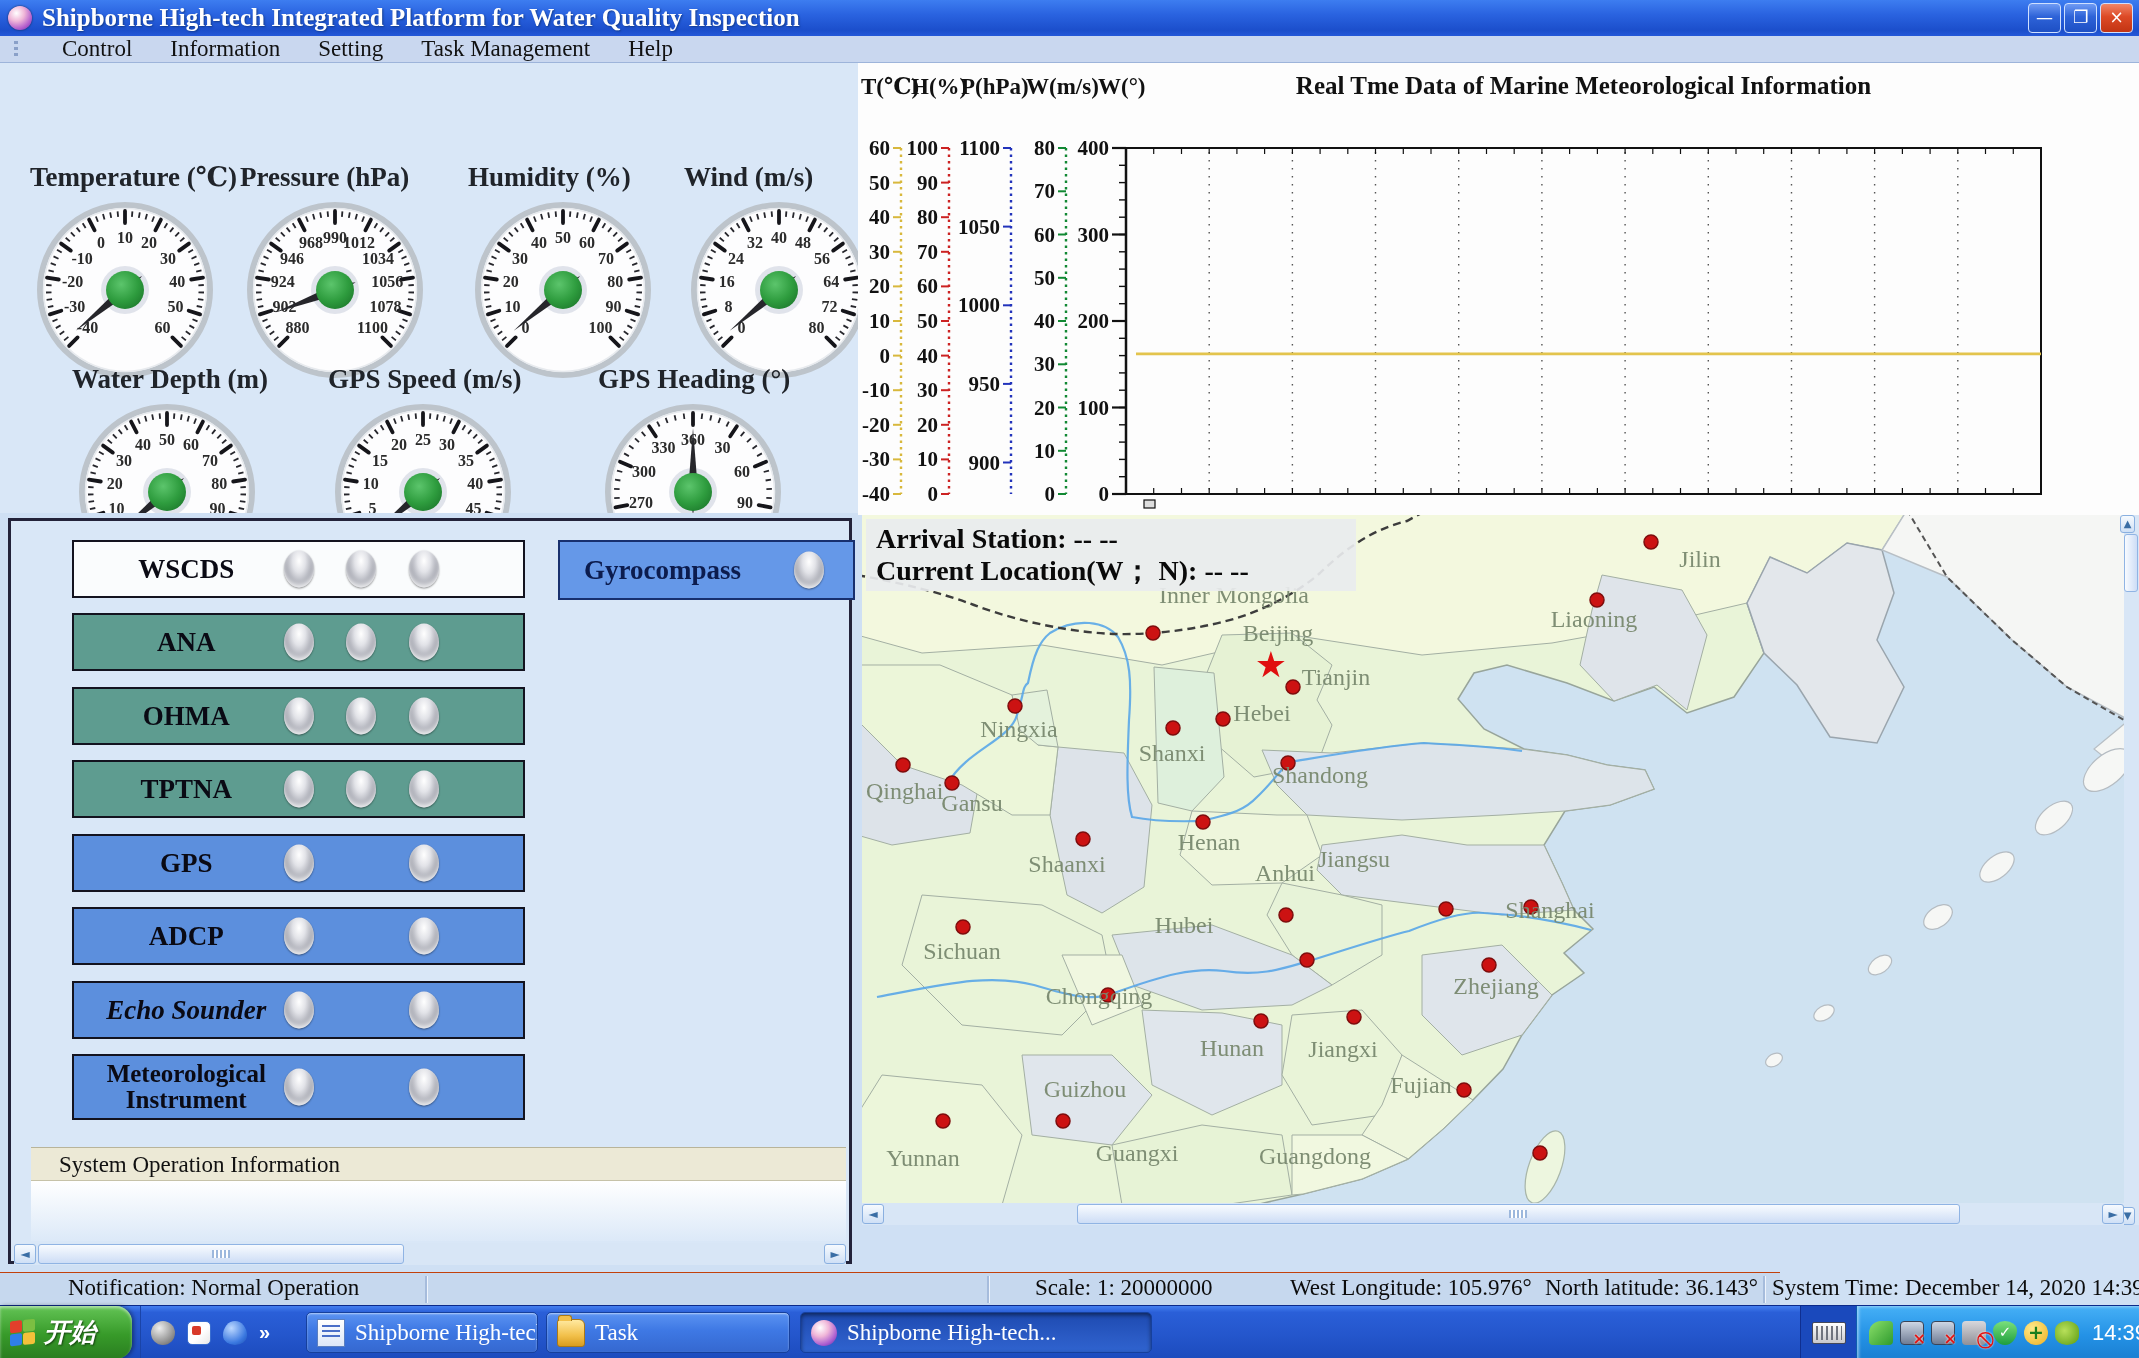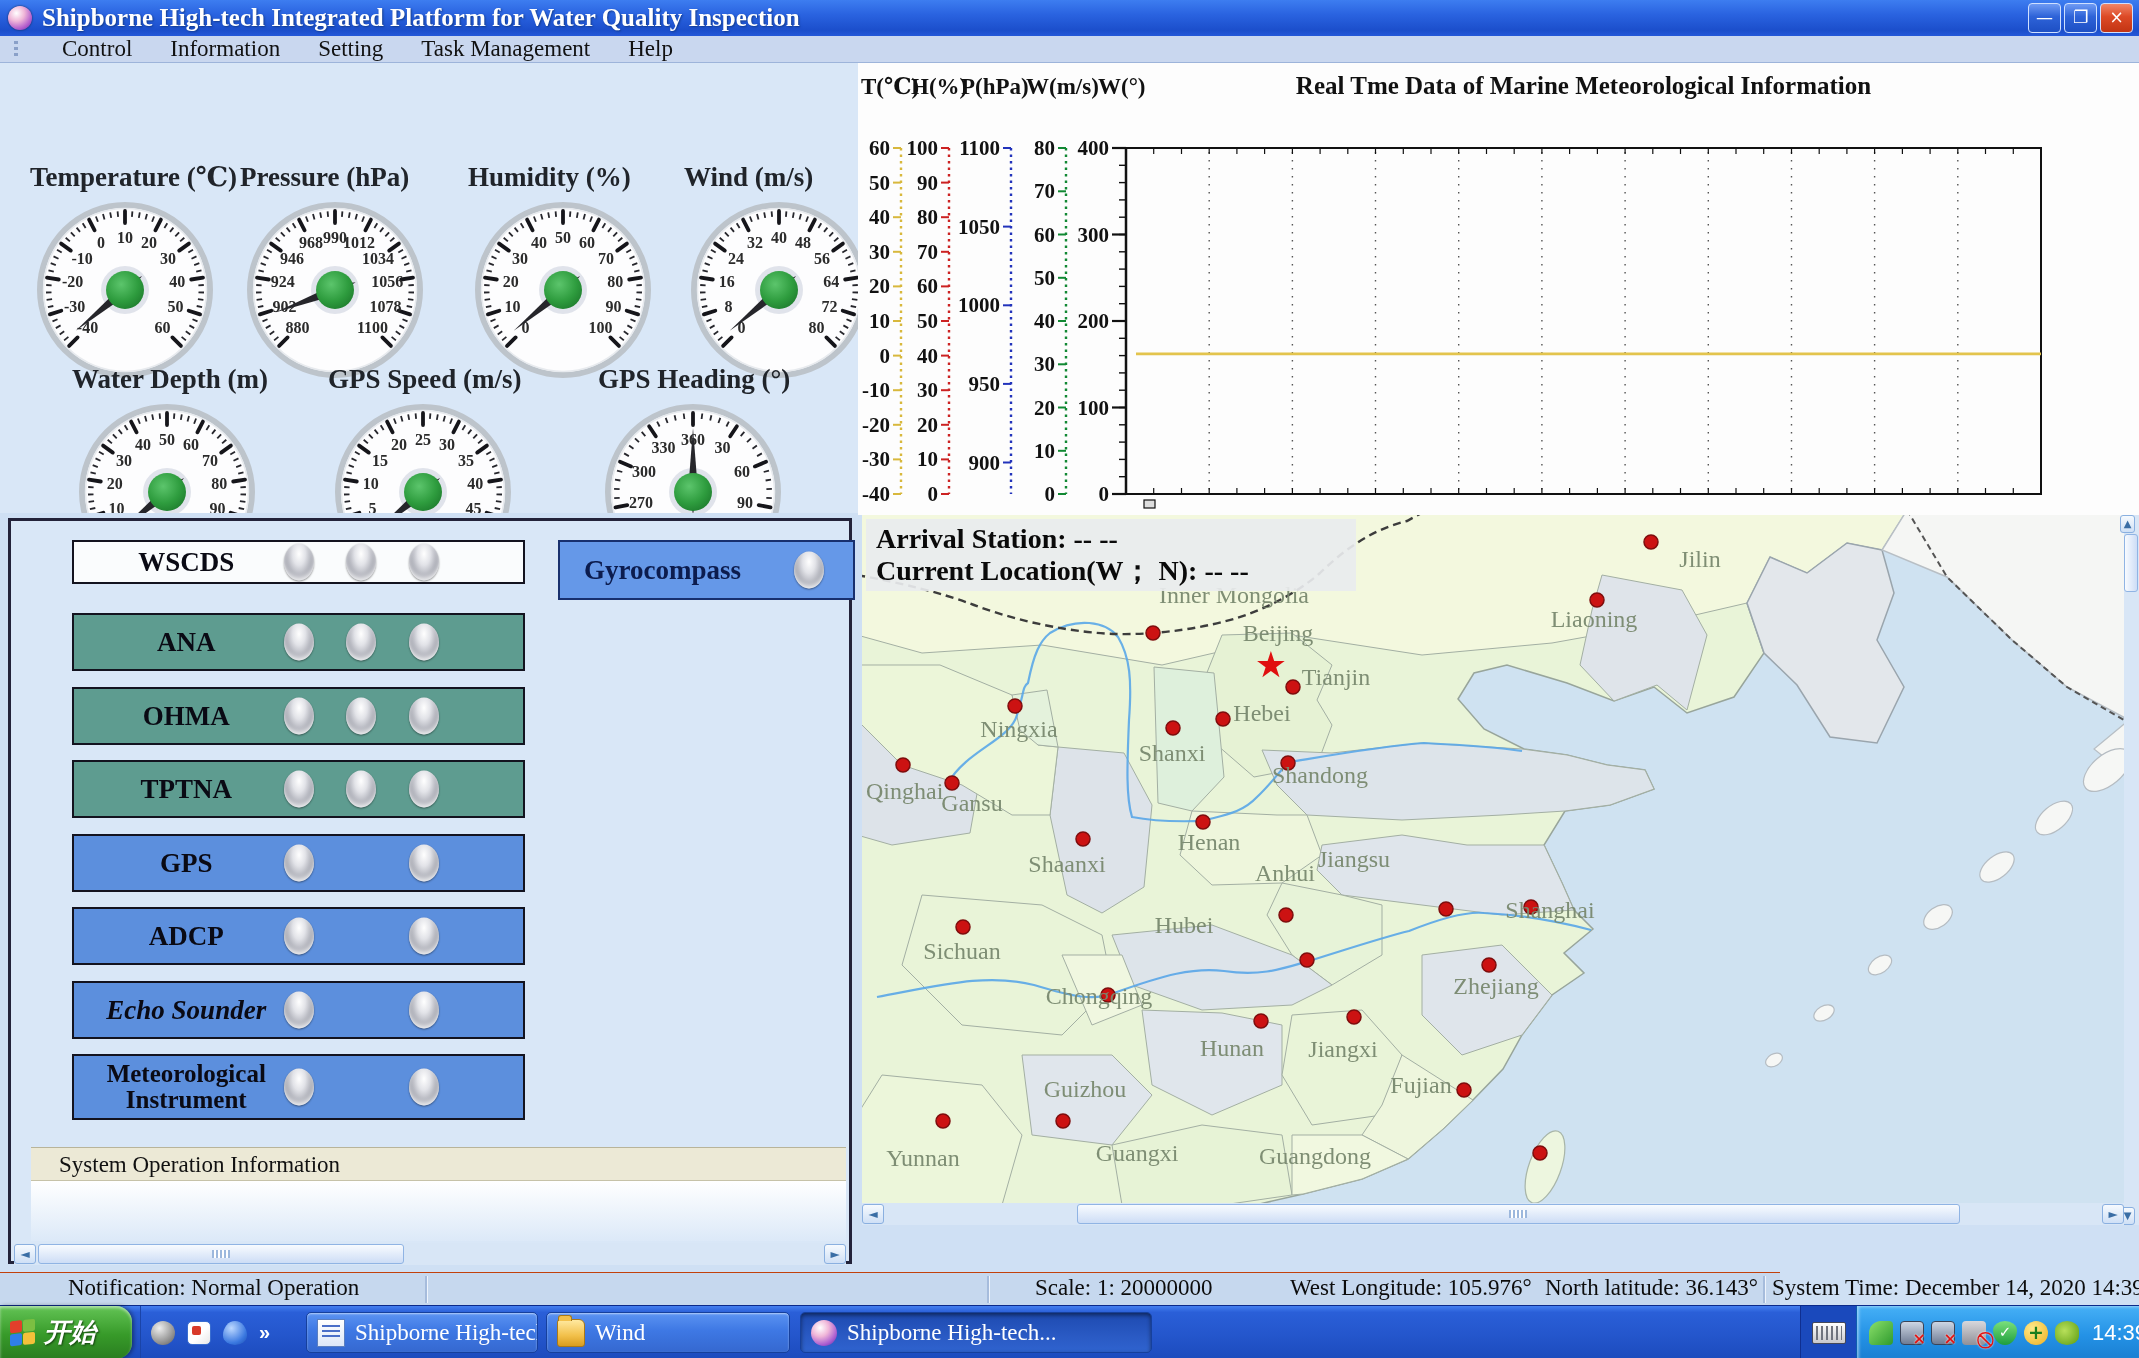--- a/index.html
+++ b/index.html
@@ -885,21 +885,21 @@
       <line x1="1155.3" y1="431" x2="1155.3" y2="425" stroke="#111" stroke-width="1.2"></line>
       <line x1="1155.3" y1="85" x2="1155.3" y2="91" stroke="#111" stroke-width="1.2"></line>
       <line x1="278" y1="290.9" x2="1183" y2="290.9" stroke="#e3c44d" stroke-width="2.6"></line>
       <rect x="286" y="437" width="11" height="8" fill="#ddd" stroke="#111" stroke-width="1.2"></rect>
       <text x="725.5" y="31" text-anchor="middle" font-size="25" font-weight="bold" fill="#111">Real Tme Data of Marine Meteorological Information</text>
     </svg>
 </div>
 
 <div class="device-panel">
   <div id="devrows">
-      <div class="dev-row" style="top: 19px; height: 44px; background: rgb(250, 252, 253); padding-left: 8px;">
+      <div class="dev-row" style="top: 19px; height: 58px; background: rgb(250, 252, 253); padding-left: 8px;">
         <span class="dl">WSCDS</span>
         <span class="led" style="left: 50%;"></span>
         <span class="led" style="left: 64%;"></span>
         <span class="led" style="left: 78%;"></span>
       </div>
       <div class="dev-row" style="top: 92px; height: 58px; background: rgb(94, 156, 144);">
         <span class="dl">ANA</span>
         <span class="led" style="left: 50%;"></span>
         <span class="led" style="left: 64%;"></span>
         <span class="led" style="left: 78%;"></span>
@@ -1112,21 +1112,21 @@
     <div class="qicon qi2"></div>
     <div class="qicon qi3"></div>
     <span class="qmore">»</span>
   </div>
   <div class="taskbtn" style="left:306px;width:232px">
     <span class="tb-ico ico-doc"></span>
     <span>Shipborne High-tech...</span>
   </div>
   <div class="taskbtn" style="left:546px;width:244px">
     <span class="tb-ico ico-folder"></span>
-    <span>Wind</span>
+    <span>Task</span>
   </div>
   <div class="taskbtn active" style="left:800px;width:352px">
     <span class="tb-ico ico-swirl"></span>
     <span>Shipborne High-tech...</span>
   </div>
   <div class="kbzone">
     <div class="kbicon"></div>
   </div>
   <div class="tray">
     <div class="tico t-up"></div>

